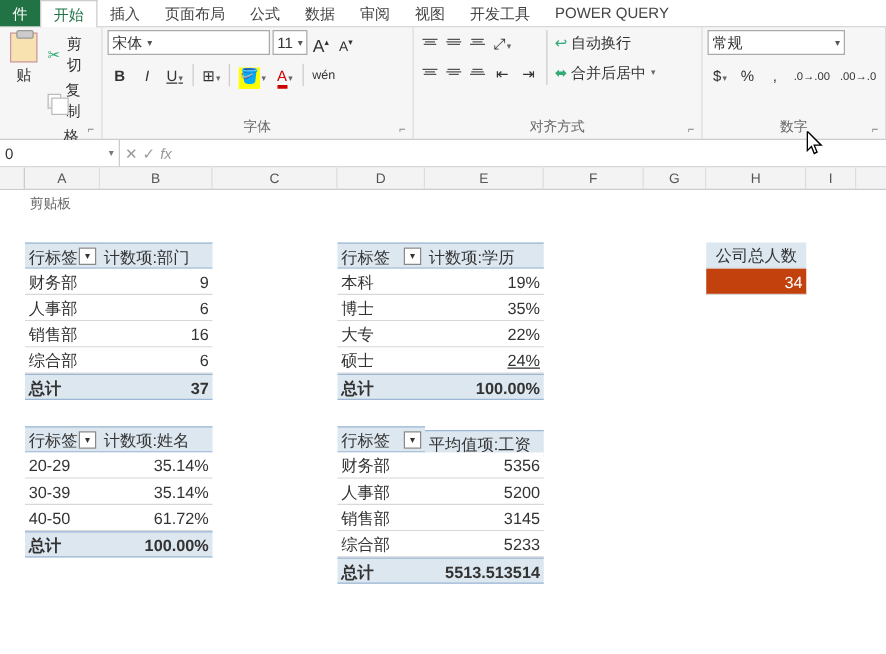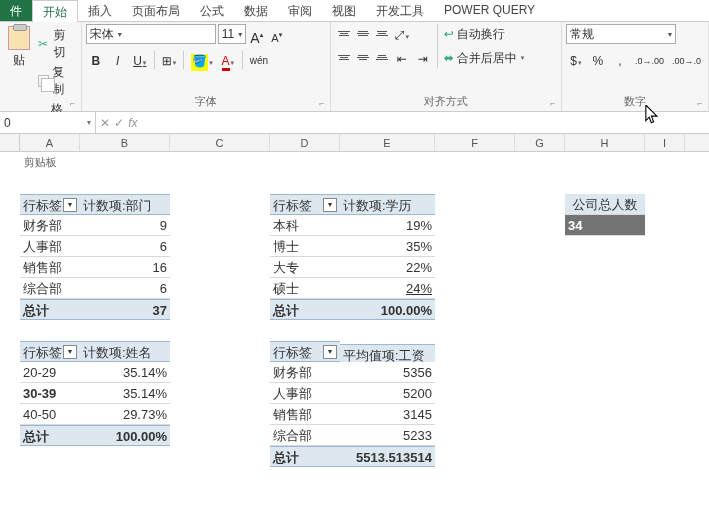--- a/index.html
+++ b/index.html
@@ -74,21 +74,21 @@
   .cD { width: 70px; } .cE { width: 95px; } .cF { width: 80px; }
   .cG { width: 50px; } .cH { width: 80px; } .cI { width: 40px; }
 
   
   .cell { position: absolute; height: 21px; line-height: 21px; padding: 0 3px; font-size: 13px; border-bottom: 1px solid #d8d8d8; }
   .pv-head { background: #dde7f0; font-weight: normal; border-top: 1px solid #9cb7d4; border-bottom: 1px solid #9cb7d4; }
   .pv-total { background: #dde7f0; font-weight: bold; border-top: 1px solid #9cb7d4; border-bottom: 1px solid #9cb7d4; }
   .pv-row { background: #fff; }
   .r-align { text-align: right; }
   .filter-btn { display: inline-block; float: right; width: 14px; height: 14px; border: 1px solid #888; background: #fff; font-size: 8px; line-height: 12px; text-align: center; margin-top: 3px; }
-  .dark-cell { background: #737373; color: #fff; text-align: left; font-weight: bold; }
+  .dark-cell { background: #c2410c; color: #fff; text-align: right; font-weight: normal; }
   .lbl-cell { background: #dde7f0; text-align: center; }
 
   
   .cursor { position: absolute; width: 15px; height: 20px; pointer-events: none; }
   .cursor svg { width: 100%; height: 100%; }
 </style>
 </head>
 <body>
 
 <div class="tabs">
@@ -276,24 +276,24 @@
         <div class="cell pv-row" style="left: 0px; top: 105px; width: 60px;">销售部</div>
         <div class="cell pv-row r-align" style="left: 60px; top: 105px; width: 90px;">16</div>
         <div class="cell pv-row" style="left: 0px; top: 126px; width: 60px;">综合部</div>
         <div class="cell pv-row r-align" style="left: 60px; top: 126px; width: 90px;">6</div>
         <div class="cell pv-total" style="left: 0px; top: 147px; width: 60px;">总计</div>
         <div class="cell pv-total r-align" style="left: 60px; top: 147px; width: 90px;">37</div>
         <div class="cell pv-head" style="left: 0px; top: 189px; width: 60px;">行标签<span class="filter-btn">▾</span></div>
         <div class="cell pv-head" style="left: 60px; top: 189px; width: 90px;">计数项:姓名</div>
         <div class="cell pv-row" style="left: 0px; top: 210px; width: 60px;">20-29</div>
         <div class="cell pv-row r-align" style="left: 60px; top: 210px; width: 90px;">35.14%</div>
-        <div class="cell pv-row" style="left: 0px; top: 231px; width: 60px; font-weight: bold;">30-39</div>
+        <div class="cell pv-row" style="left: 0px; top: 231px; width: 60px;">30-39</div>
         <div class="cell pv-row r-align" style="left: 60px; top: 231px; width: 90px;">35.14%</div>
         <div class="cell pv-row" style="left: 0px; top: 252px; width: 60px;">40-50</div>
-        <div class="cell pv-row r-align" style="left: 60px; top: 252px; width: 90px;">29.73%</div>
+        <div class="cell pv-row r-align" style="left: 60px; top: 252px; width: 90px;">61.72%</div>
         <div class="cell pv-total" style="left: 0px; top: 273px; width: 60px;">总计</div>
         <div class="cell pv-total r-align" style="left: 60px; top: 273px; width: 90px;">100.00%</div>
         <div class="cell pv-head" style="left: 250px; top: 42px; width: 70px;">行标签<span class="filter-btn">▾</span></div>
         <div class="cell pv-head" style="left: 320px; top: 42px; width: 95px;">计数项:学历</div>
         <div class="cell pv-row" style="left: 250px; top: 63px; width: 70px;">本科</div>
         <div class="cell pv-row r-align" style="left: 320px; top: 63px; width: 95px;">19%</div>
         <div class="cell pv-row" style="left: 250px; top: 84px; width: 70px;">博士</div>
         <div class="cell pv-row r-align" style="left: 320px; top: 84px; width: 95px;">35%</div>
         <div class="cell pv-row" style="left: 250px; top: 105px; width: 70px;">大专</div>
         <div class="cell pv-row r-align" style="left: 320px; top: 105px; width: 95px;">22%</div>

